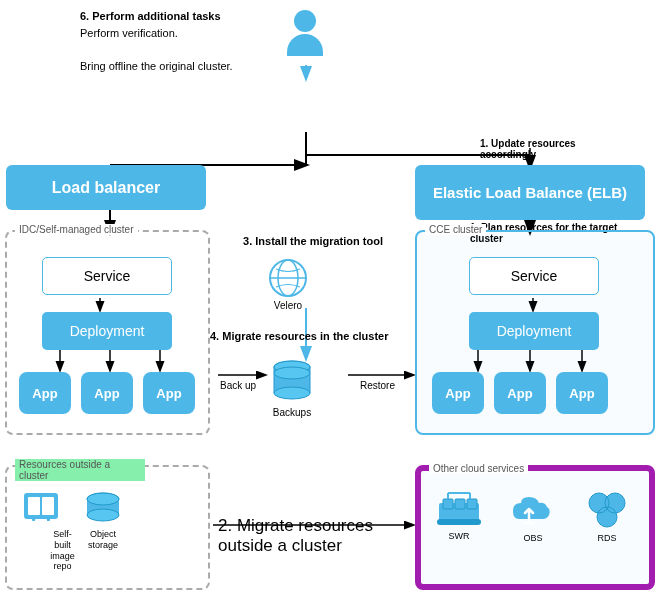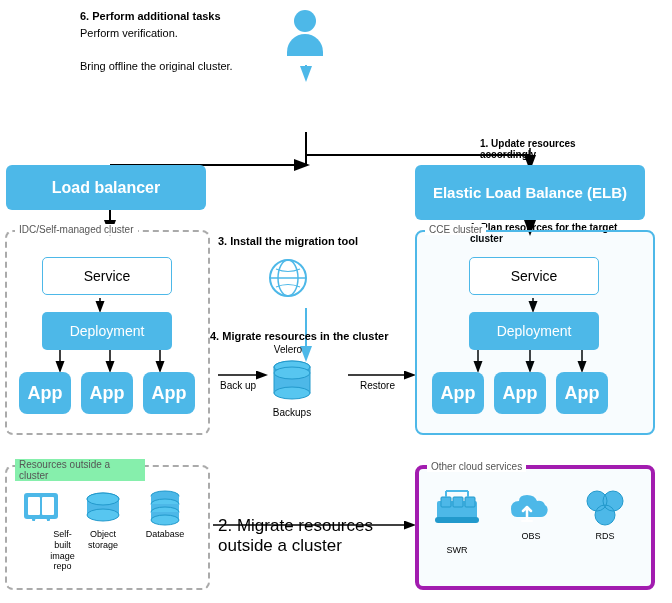--- a/index.html
+++ b/index.html
@@ -125,21 +125,21 @@
     }
     .app-box {
       width: 52px;
       height: 42px;
       background: #4db8e8;
       border-radius: 8px;
       display: flex;
       align-items: center;
       justify-content: center;
       color: #fff;
-      font-size: 18px;
+      font-size: 13px;
       font-weight: bold;
     }
 
     
     .arrows-svg {
       position: absolute;
       top: 0;
       left: 0;
       width: 672px;
       height: 603px;
@@ -243,25 +243,25 @@
         </div>
       <div class="app-box">
           <span>App</span>
         </div>
       <div class="app-box">
           <span>App</span>
         </div>
     </div>
   </div>
 
-  <div style="position:absolute;top:235px;left:218px;font-size:11px;font-weight:bold;color:#000;width:190px;">
+  <div style="position:absolute;top:235px;left:218px;font-size:11px;font-weight:bold;color:#000;width:190px;text-align:center;">
     <span>3. Install the migration tool</span>
   </div>
 
-  <div style="position:absolute;top:258px;left:268px;display:flex;flex-direction:column;align-items:center;gap:44px;">
+  <div style="position:absolute;top:258px;left:268px;display:flex;flex-direction:column;align-items:center;">
     <svg width="40" height="40" viewBox="0 0 40 40">
       <circle cx="20" cy="20" r="18" fill="none" stroke="#4db8e8" stroke-width="2"></circle>
       <ellipse cx="20" cy="20" rx="10" ry="18" fill="none" stroke="#4db8e8" stroke-width="1.5"></ellipse>
       <line x1="2" y1="20" x2="38" y2="20" stroke="#4db8e8" stroke-width="1.5"></line>
       <path d="M8,11 Q20,16 32,11" fill="none" stroke="#4db8e8" stroke-width="1.2"></path>
       <path d="M8,29 Q20,24 32,29" fill="none" stroke="#4db8e8" stroke-width="1.2"></path>
     </svg>
     <span style="font-size:10px;color:#000;margin-top:2px;">Velero</span>
   </div>
 
@@ -328,57 +328,45 @@
       <div style="display:flex;flex-direction:column;align-items:center;font-size:9px;text-align:center;width:52px;">
         <svg width="42" height="42" viewBox="0 0 42 42">
           <ellipse cx="21" cy="14" rx="16" ry="6" fill="#4db8e8" stroke="#2299cc" stroke-width="1"></ellipse>
           <rect x="5" y="14" width="32" height="16" fill="#4db8e8"></rect>
           <ellipse cx="21" cy="30" rx="16" ry="6" fill="#57c6f0" stroke="#2299cc" stroke-width="1"></ellipse>
           <ellipse cx="21" cy="14" rx="16" ry="6" fill="#57c6f0" stroke="#2299cc" stroke-width="1"></ellipse>
         </svg>
         <span style="line-height:1.2;margin-top:2px;">Object storage</span>
       </div>
 
-      <div style="display:flex;flex-direction:column;align-items:center;font-size:9px;text-align:center;width:52px;">
-        <svg width="42" height="42" viewBox="0 0 42 42">
-          <ellipse cx="21" cy="11" rx="14" ry="5" fill="#4db8e8" stroke="#2299cc" stroke-width="1"></ellipse>
-          <rect x="7" y="11" width="28" height="8" fill="#4db8e8"></rect>
-          <ellipse cx="21" cy="19" rx="14" ry="5" fill="#57c6f0" stroke="#2299cc" stroke-width="1"></ellipse>
-          <rect x="7" y="19" width="28" height="8" fill="#4db8e8"></rect>
-          <ellipse cx="21" cy="27" rx="14" ry="5" fill="#57c6f0" stroke="#2299cc" stroke-width="1"></ellipse>
-          <rect x="7" y="27" width="28" height="8" fill="#4db8e8"></rect>
-          <ellipse cx="21" cy="35" rx="14" ry="5" fill="#57c6f0" stroke="#2299cc" stroke-width="1"></ellipse>
-        </svg>
-        <span style="line-height:1.2;margin-top:2px;">Database</span>
-      </div>
     </div>
   </div>
 
   <div style="position:absolute;top:516px;left:218px;font-size:17px;font-weight:normal;color:#000;width:190px;">
     <span>2. Migrate resources outside a cluster</span>
   </div>
 
-  <div style="position:absolute;top:465px;left:415px;width:240px;height:125px;border:4px solid #a21caf;border-radius:8px;background:rgba(77,184,232,0.04);">
+  <div style="position:absolute;top:465px;left:415px;width:240px;height:125px;border:6px solid #a21caf;border-radius:8px;background:rgba(77,184,232,0.04);">
     <span style="position:absolute;top:-8px;left:8px;background:#fff;padding:0 4px;font-size:10px;color:#555;">Other cloud services</span>
 
     <div style="position:absolute;top:18px;left:8px;display:flex;gap:14px;align-items:flex-start;">
 
       <div style="display:flex;flex-direction:column;align-items:center;font-size:9px;text-align:center;width:60px;">
         <svg width="48" height="42" viewBox="0 0 48 42">
 
           <rect x="4" y="14" width="40" height="18" rx="2" fill="#4db8e8"></rect>
           <rect x="8" y="10" width="10" height="10" rx="1" fill="#4db8e8" stroke="#2299cc" stroke-width="1"></rect>
           <rect x="20" y="10" width="10" height="10" rx="1" fill="#4db8e8" stroke="#2299cc" stroke-width="1"></rect>
           <rect x="32" y="10" width="10" height="10" rx="1" fill="#4db8e8" stroke="#2299cc" stroke-width="1"></rect>
           <rect x="2" y="30" width="44" height="6" rx="3" fill="#2299cc"></rect>
           <line x1="13" y1="10" x2="13" y2="4" stroke="#4db8e8" stroke-width="2"></line>
           <line x1="13" y1="4" x2="35" y2="4" stroke="#4db8e8" stroke-width="2"></line>
           <line x1="35" y1="4" x2="35" y2="10" stroke="#4db8e8" stroke-width="2"></line>
         </svg>
-        <span style="margin-top:16px;">SWR</span>
+        <span style="margin-top:0;">SWR</span>
       </div>
 
       <div style="display:flex;flex-direction:column;align-items:center;font-size:9px;text-align:center;width:60px;">
         <svg width="48" height="42" viewBox="0 0 48 42">
 
           <path d="M10,30 Q4,30 4,22 Q4,14 12,14 Q12,8 20,8 Q28,8 30,14 Q36,13 38,18 Q42,20 40,26 Q38,30 34,30 Z" fill="#4db8e8"></path>
           <path d="M20,20 L20,32 M16,24 L20,20 L24,24" fill="none" stroke="#fff" stroke-width="2.5" stroke-linecap="round" stroke-linejoin="round"></path>
           <line x1="15" y1="34" x2="25" y2="34" stroke="#fff" stroke-width="2" stroke-linecap="round"></line>
         </svg>
         <span style="margin-top:2px;">OBS</span>

